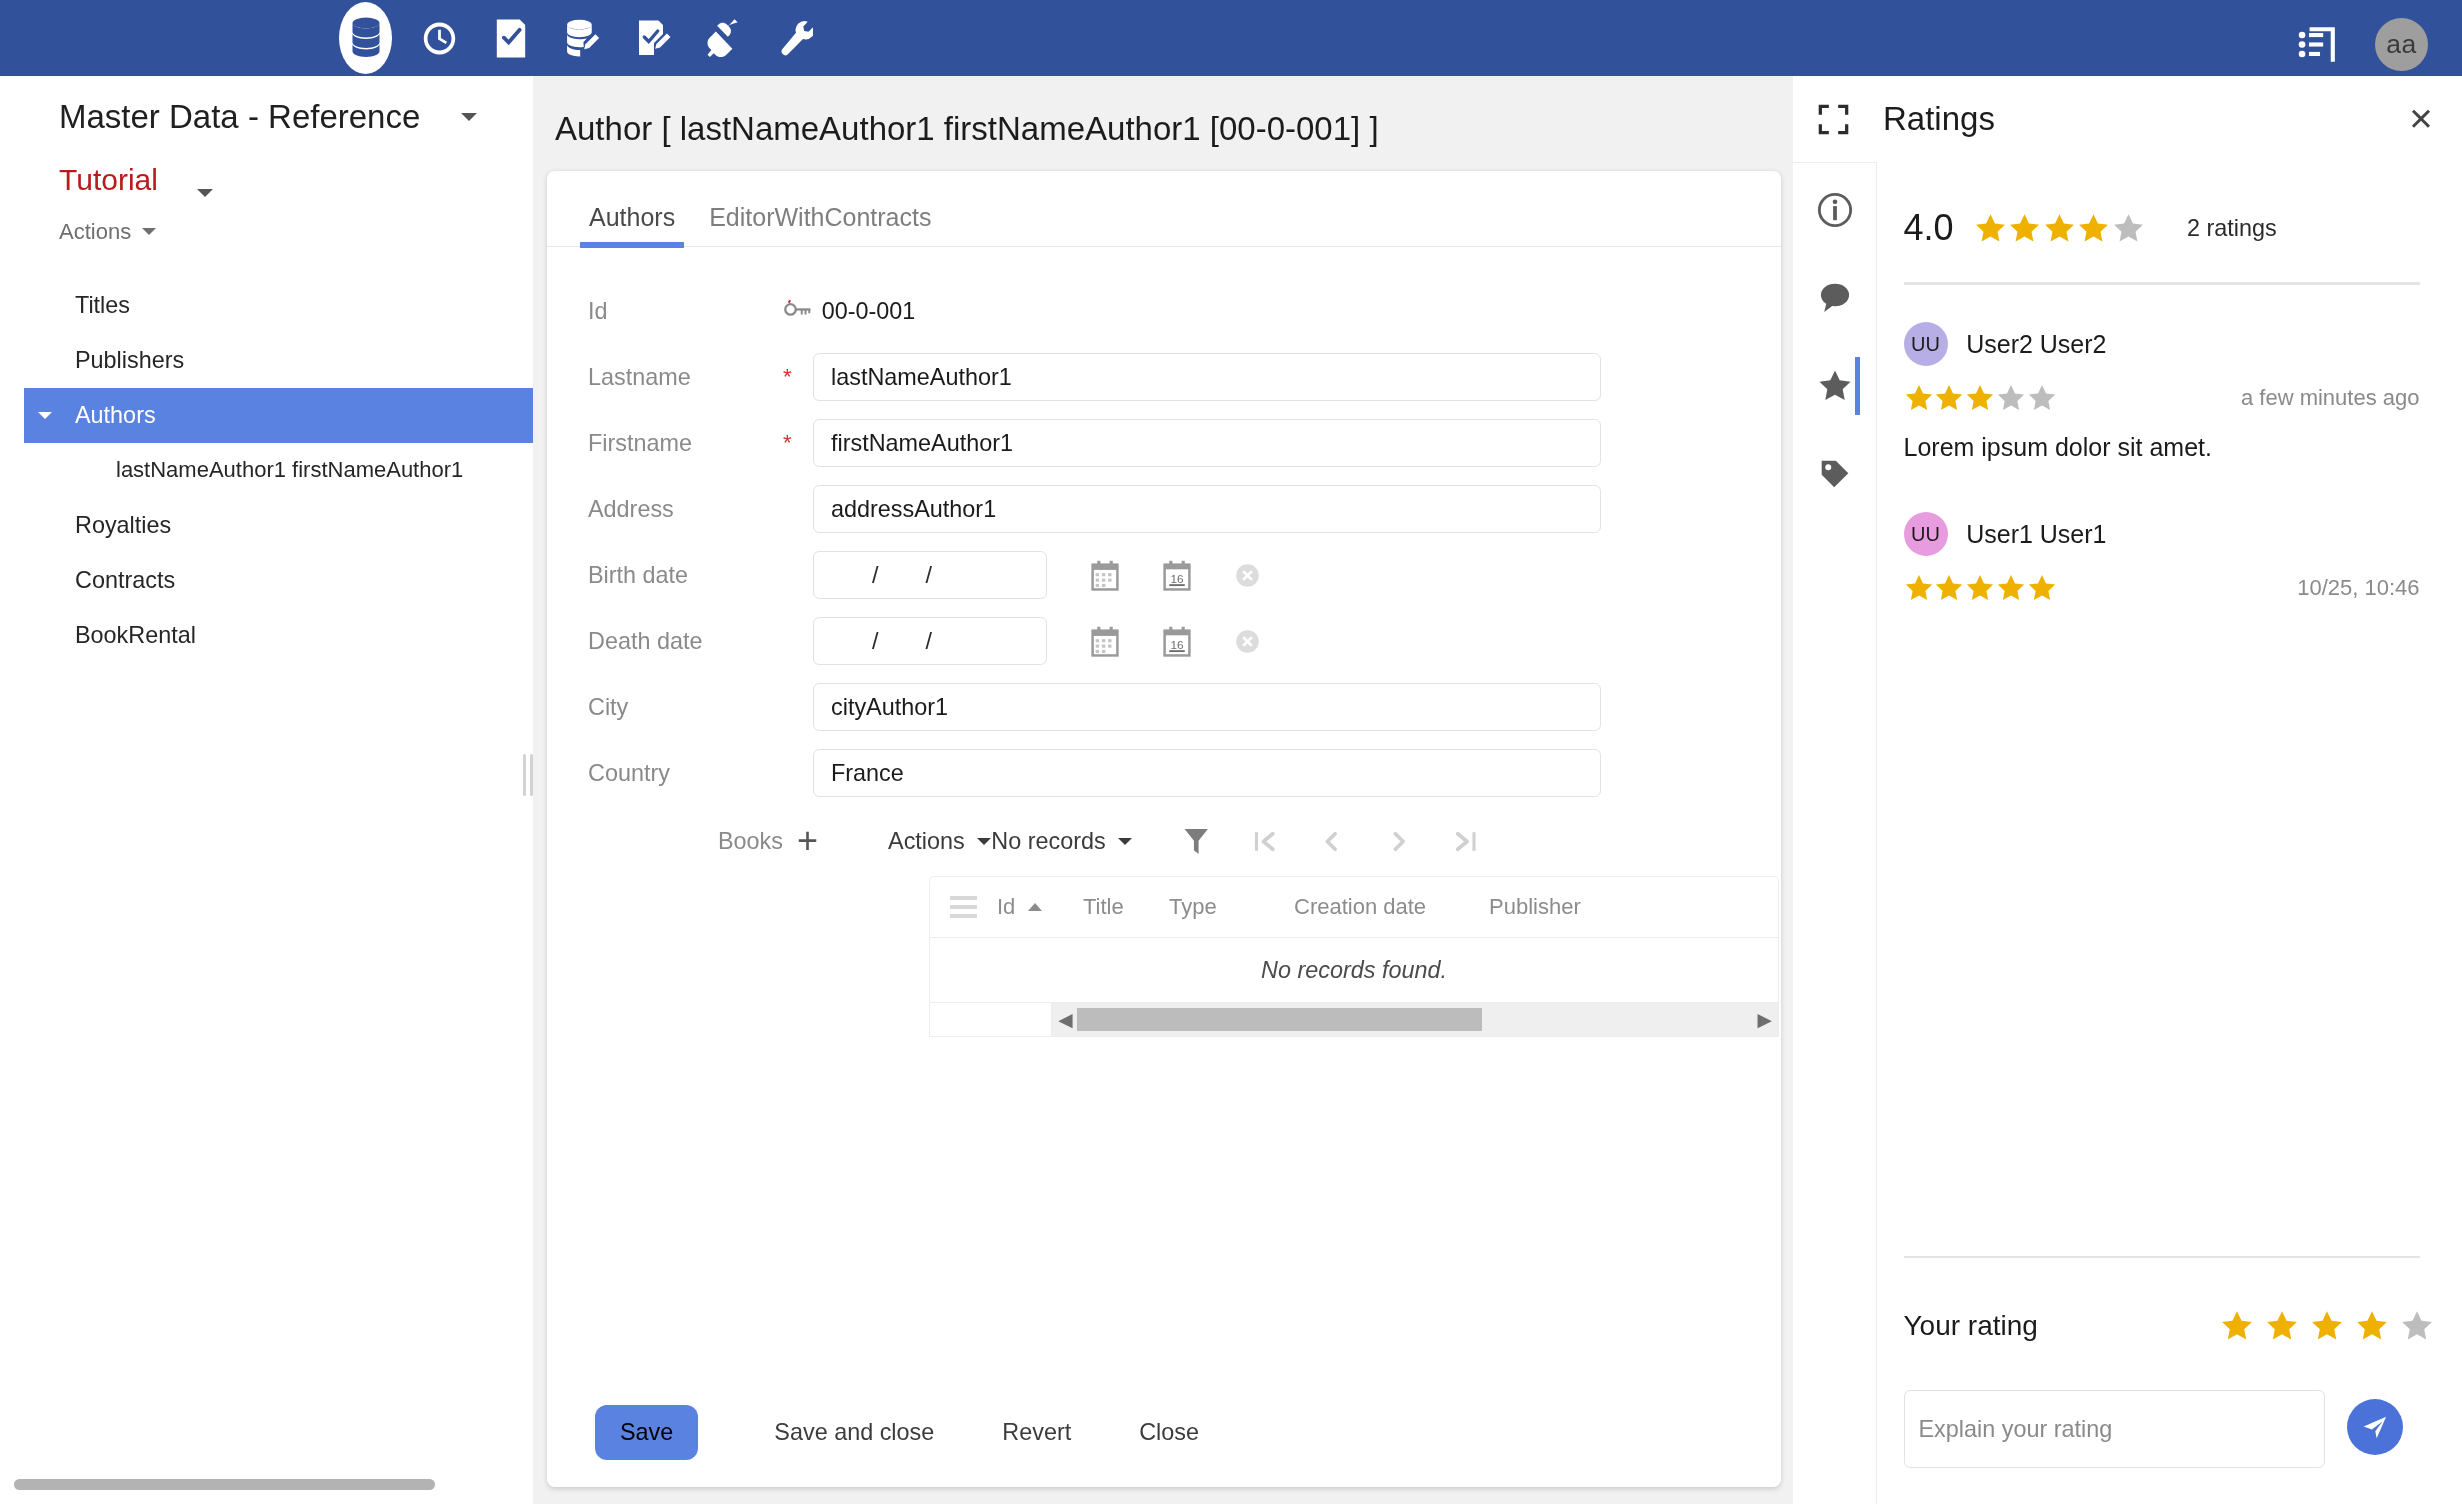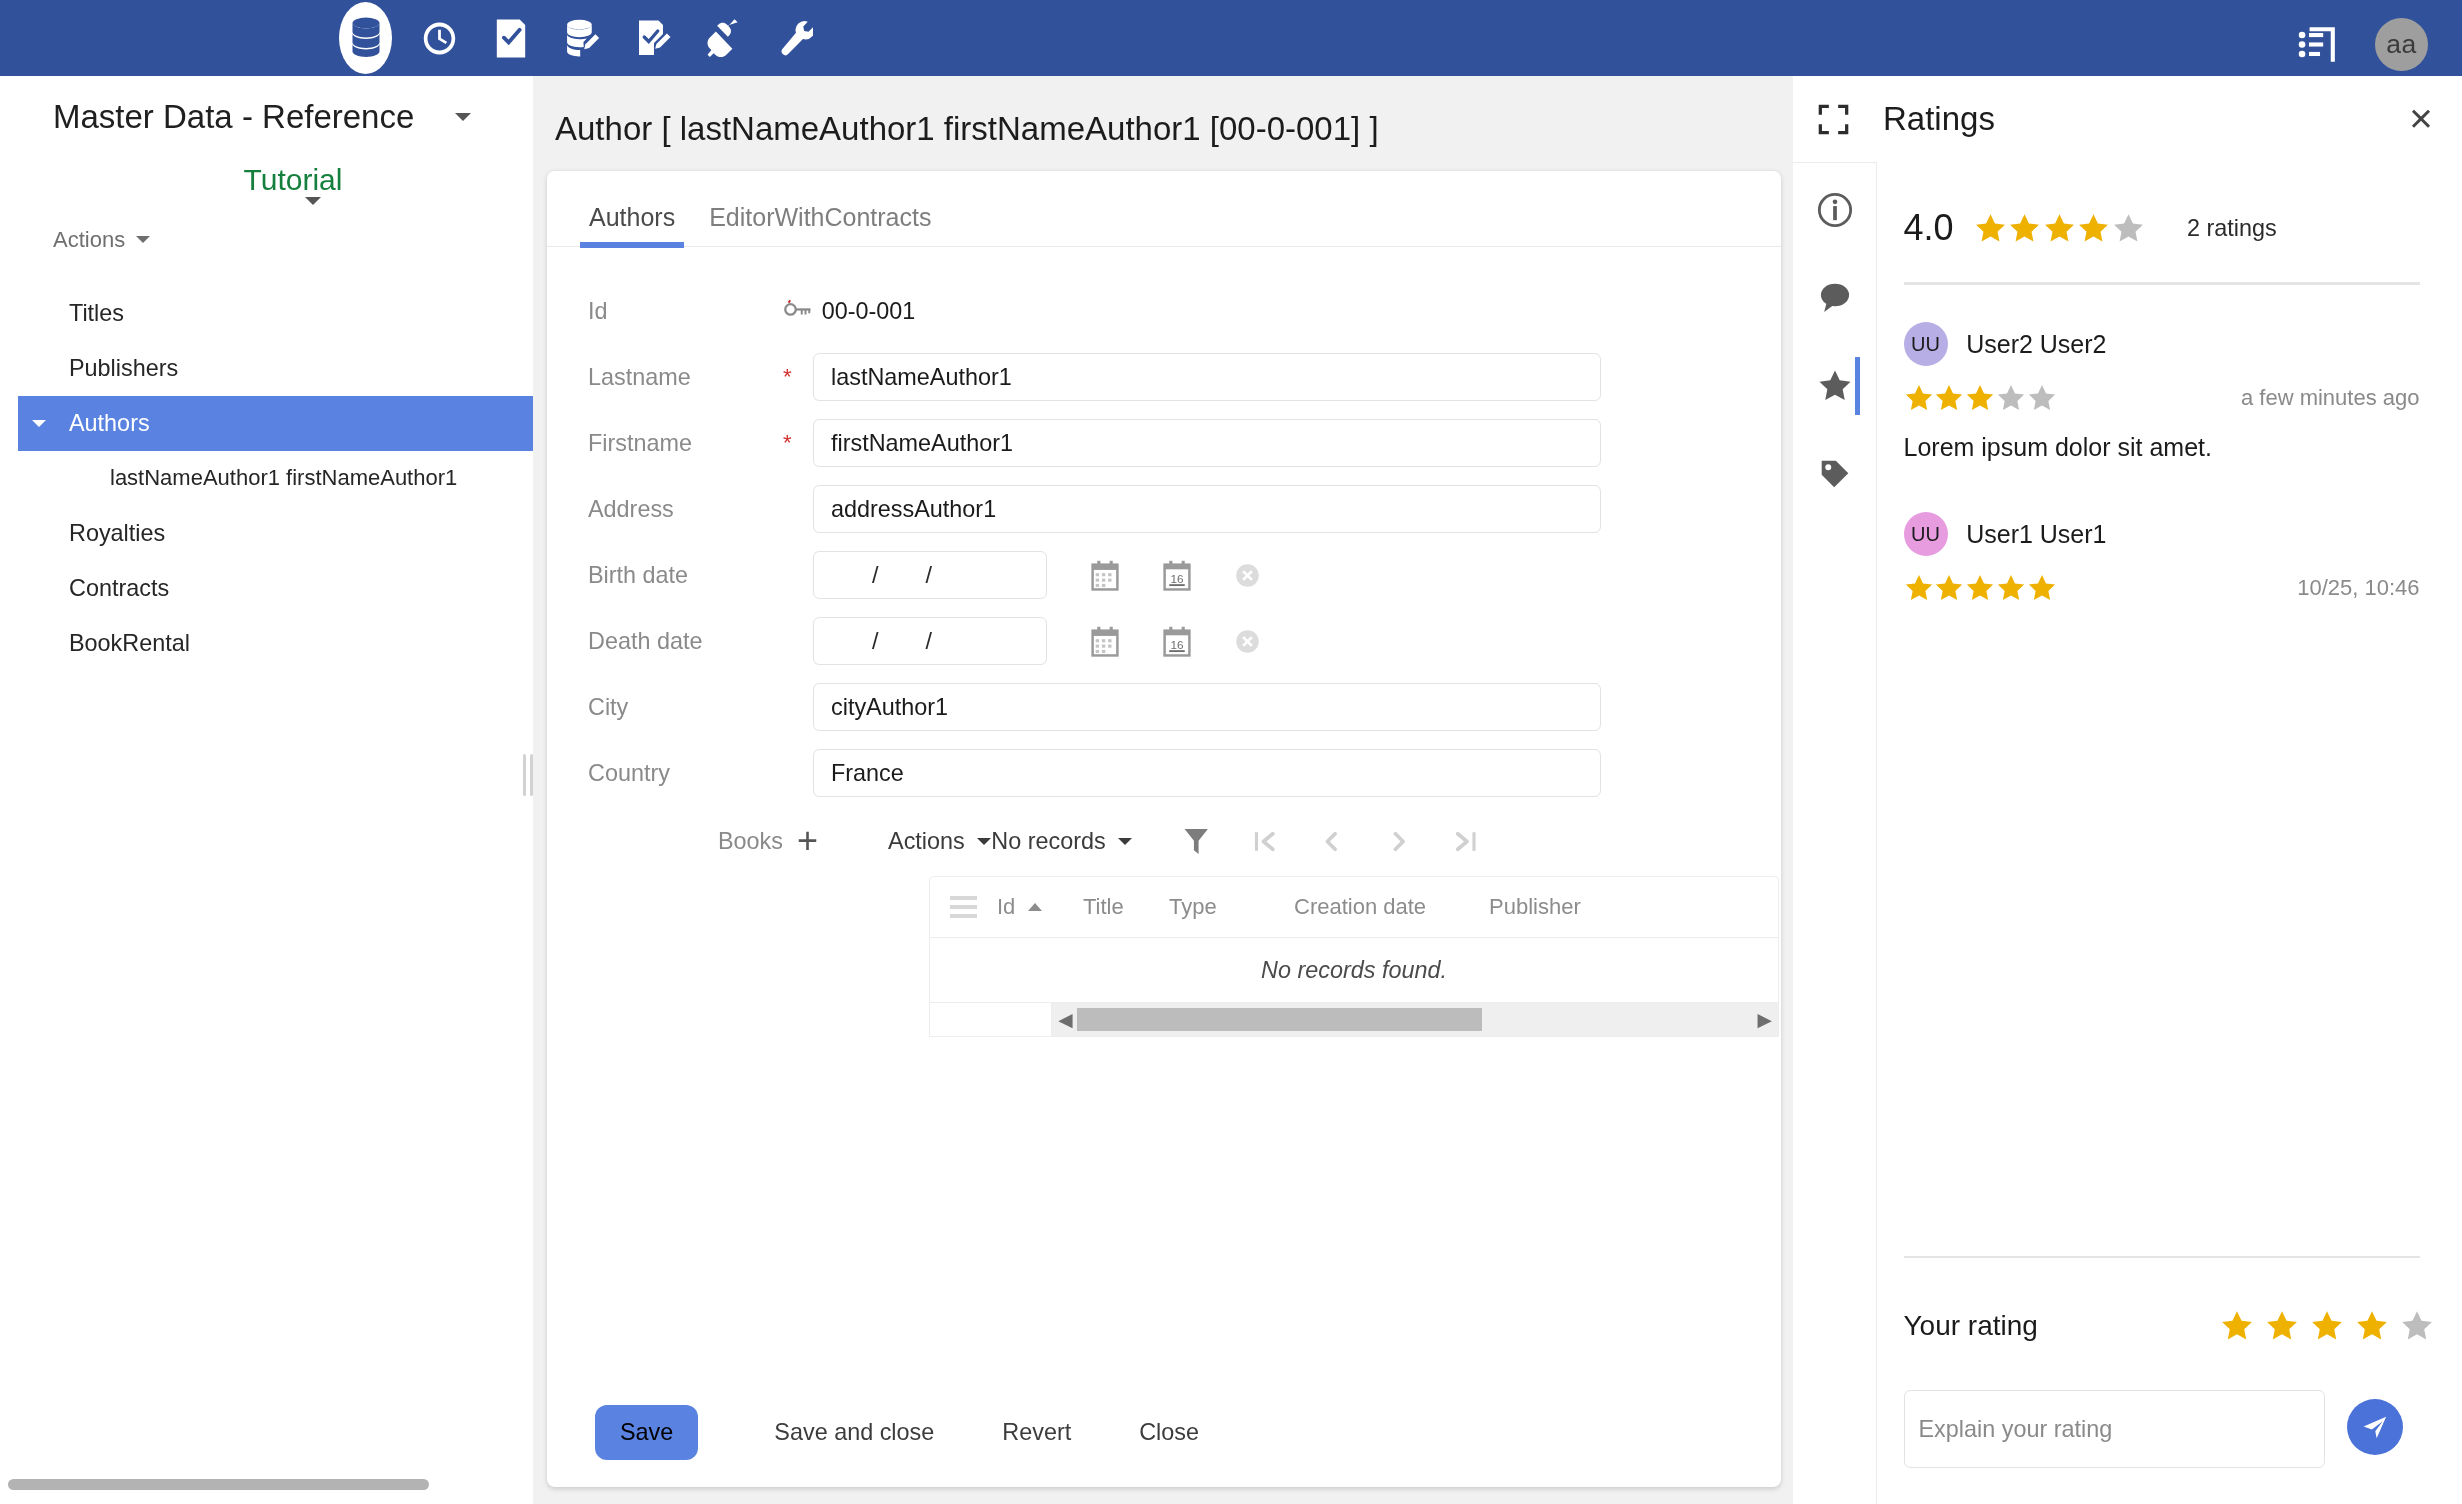--- a/index.html
+++ b/index.html
@@ -43,21 +43,21 @@
   #avatar-top {
     width: 53px; height: 53px; border-radius: 50%;
     background: #9e9e9e; color: #3b3b3b;
     display: flex; align-items: center; justify-content: center;
     font-size: 26.5px; letter-spacing: 0.4px;
     cursor: pointer;
   }
 
   
   #sidebar {
-    position: absolute; left: 2px; top: 76px;
+    position: absolute; left: 8px; top: 76px;
     width: 532px; height: 1428px;
     background: #ffffff;
     border-right: 1.6px solid #ececec;
   }
   #sb-title {
     display: flex; align-items: center;
     padding: 22px 0 0 51px;
     font-size: 33px; color: #202020; font-weight: 400;
   }
   #sb-title .caret { margin-left: 41px; }
@@ -69,23 +69,23 @@
     display: inline-block;
   }
   .caret-sm {
     width: 0; height: 0;
     border-left: 7px solid transparent;
     border-right: 7px solid transparent;
     border-top: 7px solid #555;
     display: inline-block;
   }
   #sb-sub {
-    display: flex; align-items: center;
+    display: flex; align-items: flex-end;
     padding: 26.5px 0 0 51px;
-    font-size: 30px; color: #15803d; flex-direction: column;
+    font-size: 30px; color: #b91c1c;
   }
   #sb-sub .caret { margin-left: 39px; }
   #sb-actions {
     display: flex; align-items: center;
     padding: 22px 0 0 51px;
     font-size: 22px; color: #6f6f6f;
     cursor: pointer;
   }
   #sb-actions .caret-sm { margin-left: 11px; border-top-color: #6f6f6f; }
 

